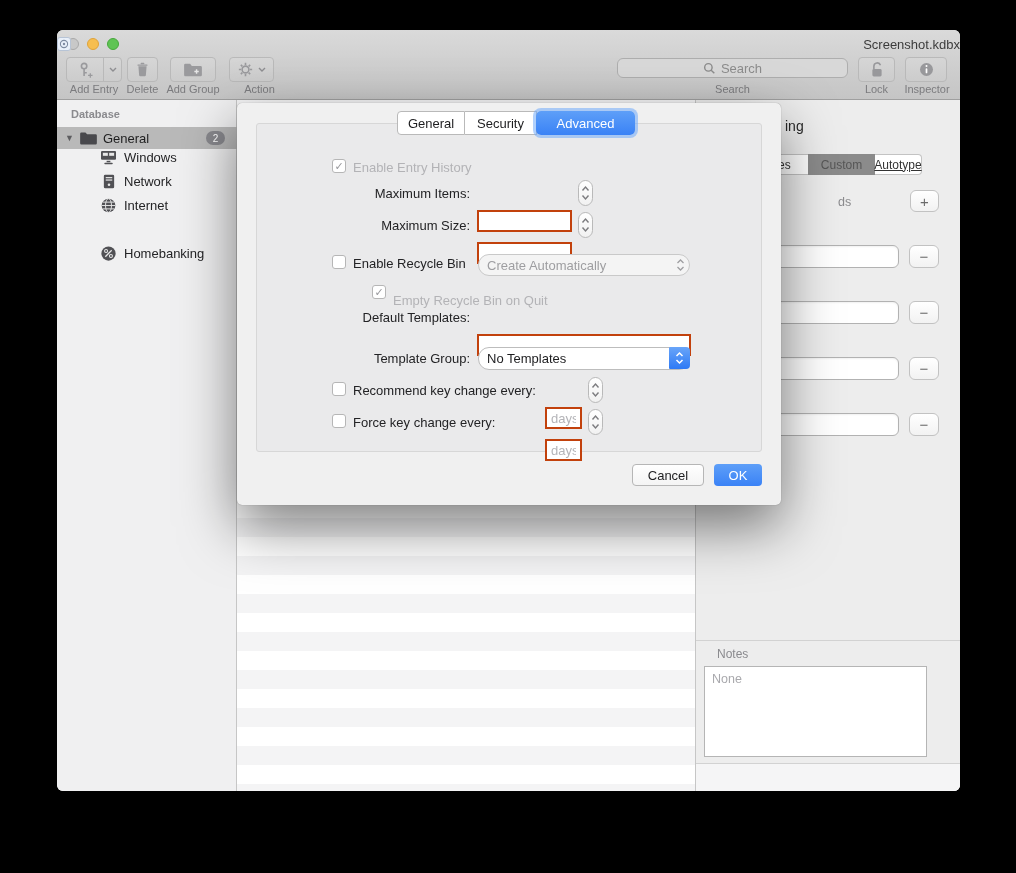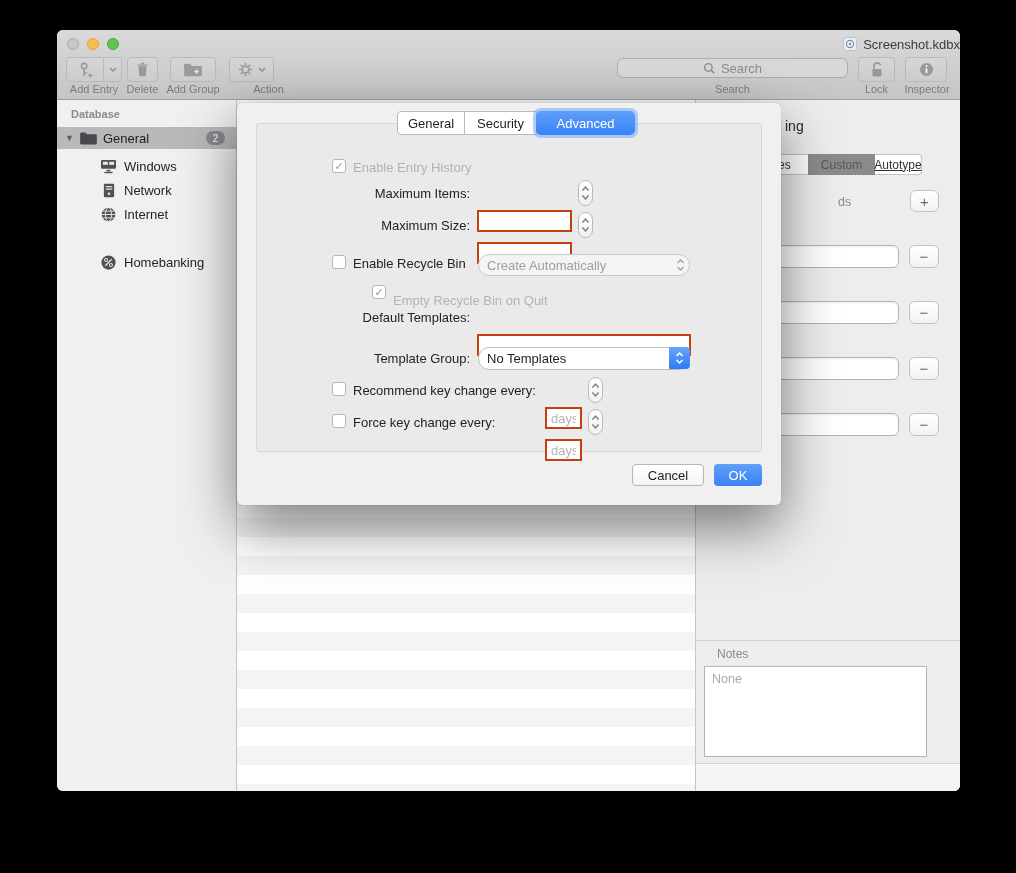--- a/index.html
+++ b/index.html
@@ -14,21 +14,21 @@
 
   
   .chrome { position:absolute; left:0; top:0; width:903px; height:70px;
             background:linear-gradient(#dadada, #cdcdcd 60%, #c5c5c5);
             border-bottom:1px solid #9f9f9f; }
   .tl { position:absolute; top:8px; width:12px; height:12px; border-radius:50%; }
   .tl.close { left:10px; background:#c8c8c8; border:1px solid #a9a9a9; }
   .tl.min   { left:30px; background:#f6be50; border:1px solid #dfa33b; }
   .tl.zoomb { left:50px; background:#5fc454; border:1px solid #47a83c; }
   .titlerow { position:absolute; left:0; top:6px; width:100%; height:16px;
-              display:flex; align-items:center; justify-content:flex-end; gap:6px; }
+              display:flex; align-items:center; justify-content:space-between; gap:6px; }
   .titletext { font-size:13px; color:#3c3c3c; }
 
   .tbtn { position:absolute; top:27px; height:25px; border:1px solid #b9b9b9; border-radius:4px;
           background:linear-gradient(#d6d6d6,#cccccc); display:flex; align-items:center; justify-content:center; }
   .tlabel { position:absolute; top:53px; height:13px; font-size:11px; color:#7b7b7e; text-align:center; }
   .seg-divider { width:1px; height:100%; background:#b9b9b9; }
 
   .searchfield { position:absolute; left:560px; top:28px; width:231px; height:20px;
                  border:1px solid #aeaeae; border-radius:6px; background:#d8d8d8;
                  display:flex; align-items:center; justify-content:center; gap:5px; }
@@ -38,21 +38,21 @@
   .sidebar { position:absolute; left:0; top:70px; width:180px; height:691px;
              background:#f0f0f1; border-right:1px solid #c6c6c6; }
   .side-header { position:absolute; left:14px; top:8px; font-size:11px; font-weight:bold; color:#8a8a8e; }
   .side-row-selected { position:absolute; left:0; top:27px; width:180px; height:22px; background:#b9b9b9;
                        display:flex; align-items:center; }
   .disclosure { margin-left:8px; font-size:9px; color:#5d5d60; }
   .root-label { margin-left:6px; font-size:13px; color:#1e1e1f; }
   .badge { position:absolute; right:12px; top:4px; min-width:19px; height:14px; padding:0 5px;
            background:#87878c; border-radius:8px; color:#fff; font-size:10px;
            display:flex; align-items:center; justify-content:center; }
-  .side-item { position:absolute; left:0; width:180px; height:24px; display:flex; align-items:flex-end; }
+  .side-item { position:absolute; left:0; width:180px; height:24px; display:flex; align-items:flex-start; }
   .side-item .sicon { margin-left:43px; width:17px; display:flex; justify-content:center; }
   .side-item span.lbl { margin-left:7px; font-size:13px; color:#242426; }
 
   
   .entry-list { position:absolute; left:180px; top:70px; width:459px; height:691px;
                 background:#fff; border-right:1px solid #c6c6c6; overflow:hidden; }
   .stripe { width:100%; height:19px; }
   .stripe.alt { background:#f4f4f5; }
 
   
@@ -184,21 +184,21 @@
                 <path d="M10 2.2v2.6M10 15.2v2.6M2.2 10h2.6M15.2 10h2.6M4.5 4.5l1.8 1.8M13.7 13.7l1.8 1.8M15.5 4.5l-1.8 1.8M6.3 13.7l-1.8 1.8"></path>
               </g>
             </svg>
         </span>
         <span style="display:flex;margin-left:4px;">
           <svg width="8" height="5" viewBox="0 0 8 5">
               <path d="M1 1l3 3 3-3" stroke="#8e8e91" stroke-width="1.4" fill="none"></path>
             </svg>
         </span>
       </div>
-      <div class="tlabel" style="left:189px; width:45px;">Action</div>
+      <div class="tlabel" style="left:180px; width:45px;">Action</div>
 
       <div class="searchfield">
         <span style="display:flex">
           <svg width="13" height="13" viewBox="0 0 14 14">
               <circle cx="5.8" cy="5.8" r="4" fill="none" stroke="#8c8c8c" stroke-width="1.5"></circle>
               <path d="M8.8 8.8l3.4 3.4" stroke="#8c8c8c" stroke-width="1.5"></path>
             </svg>
         </span>
         <span>Search</span>
       </div>

